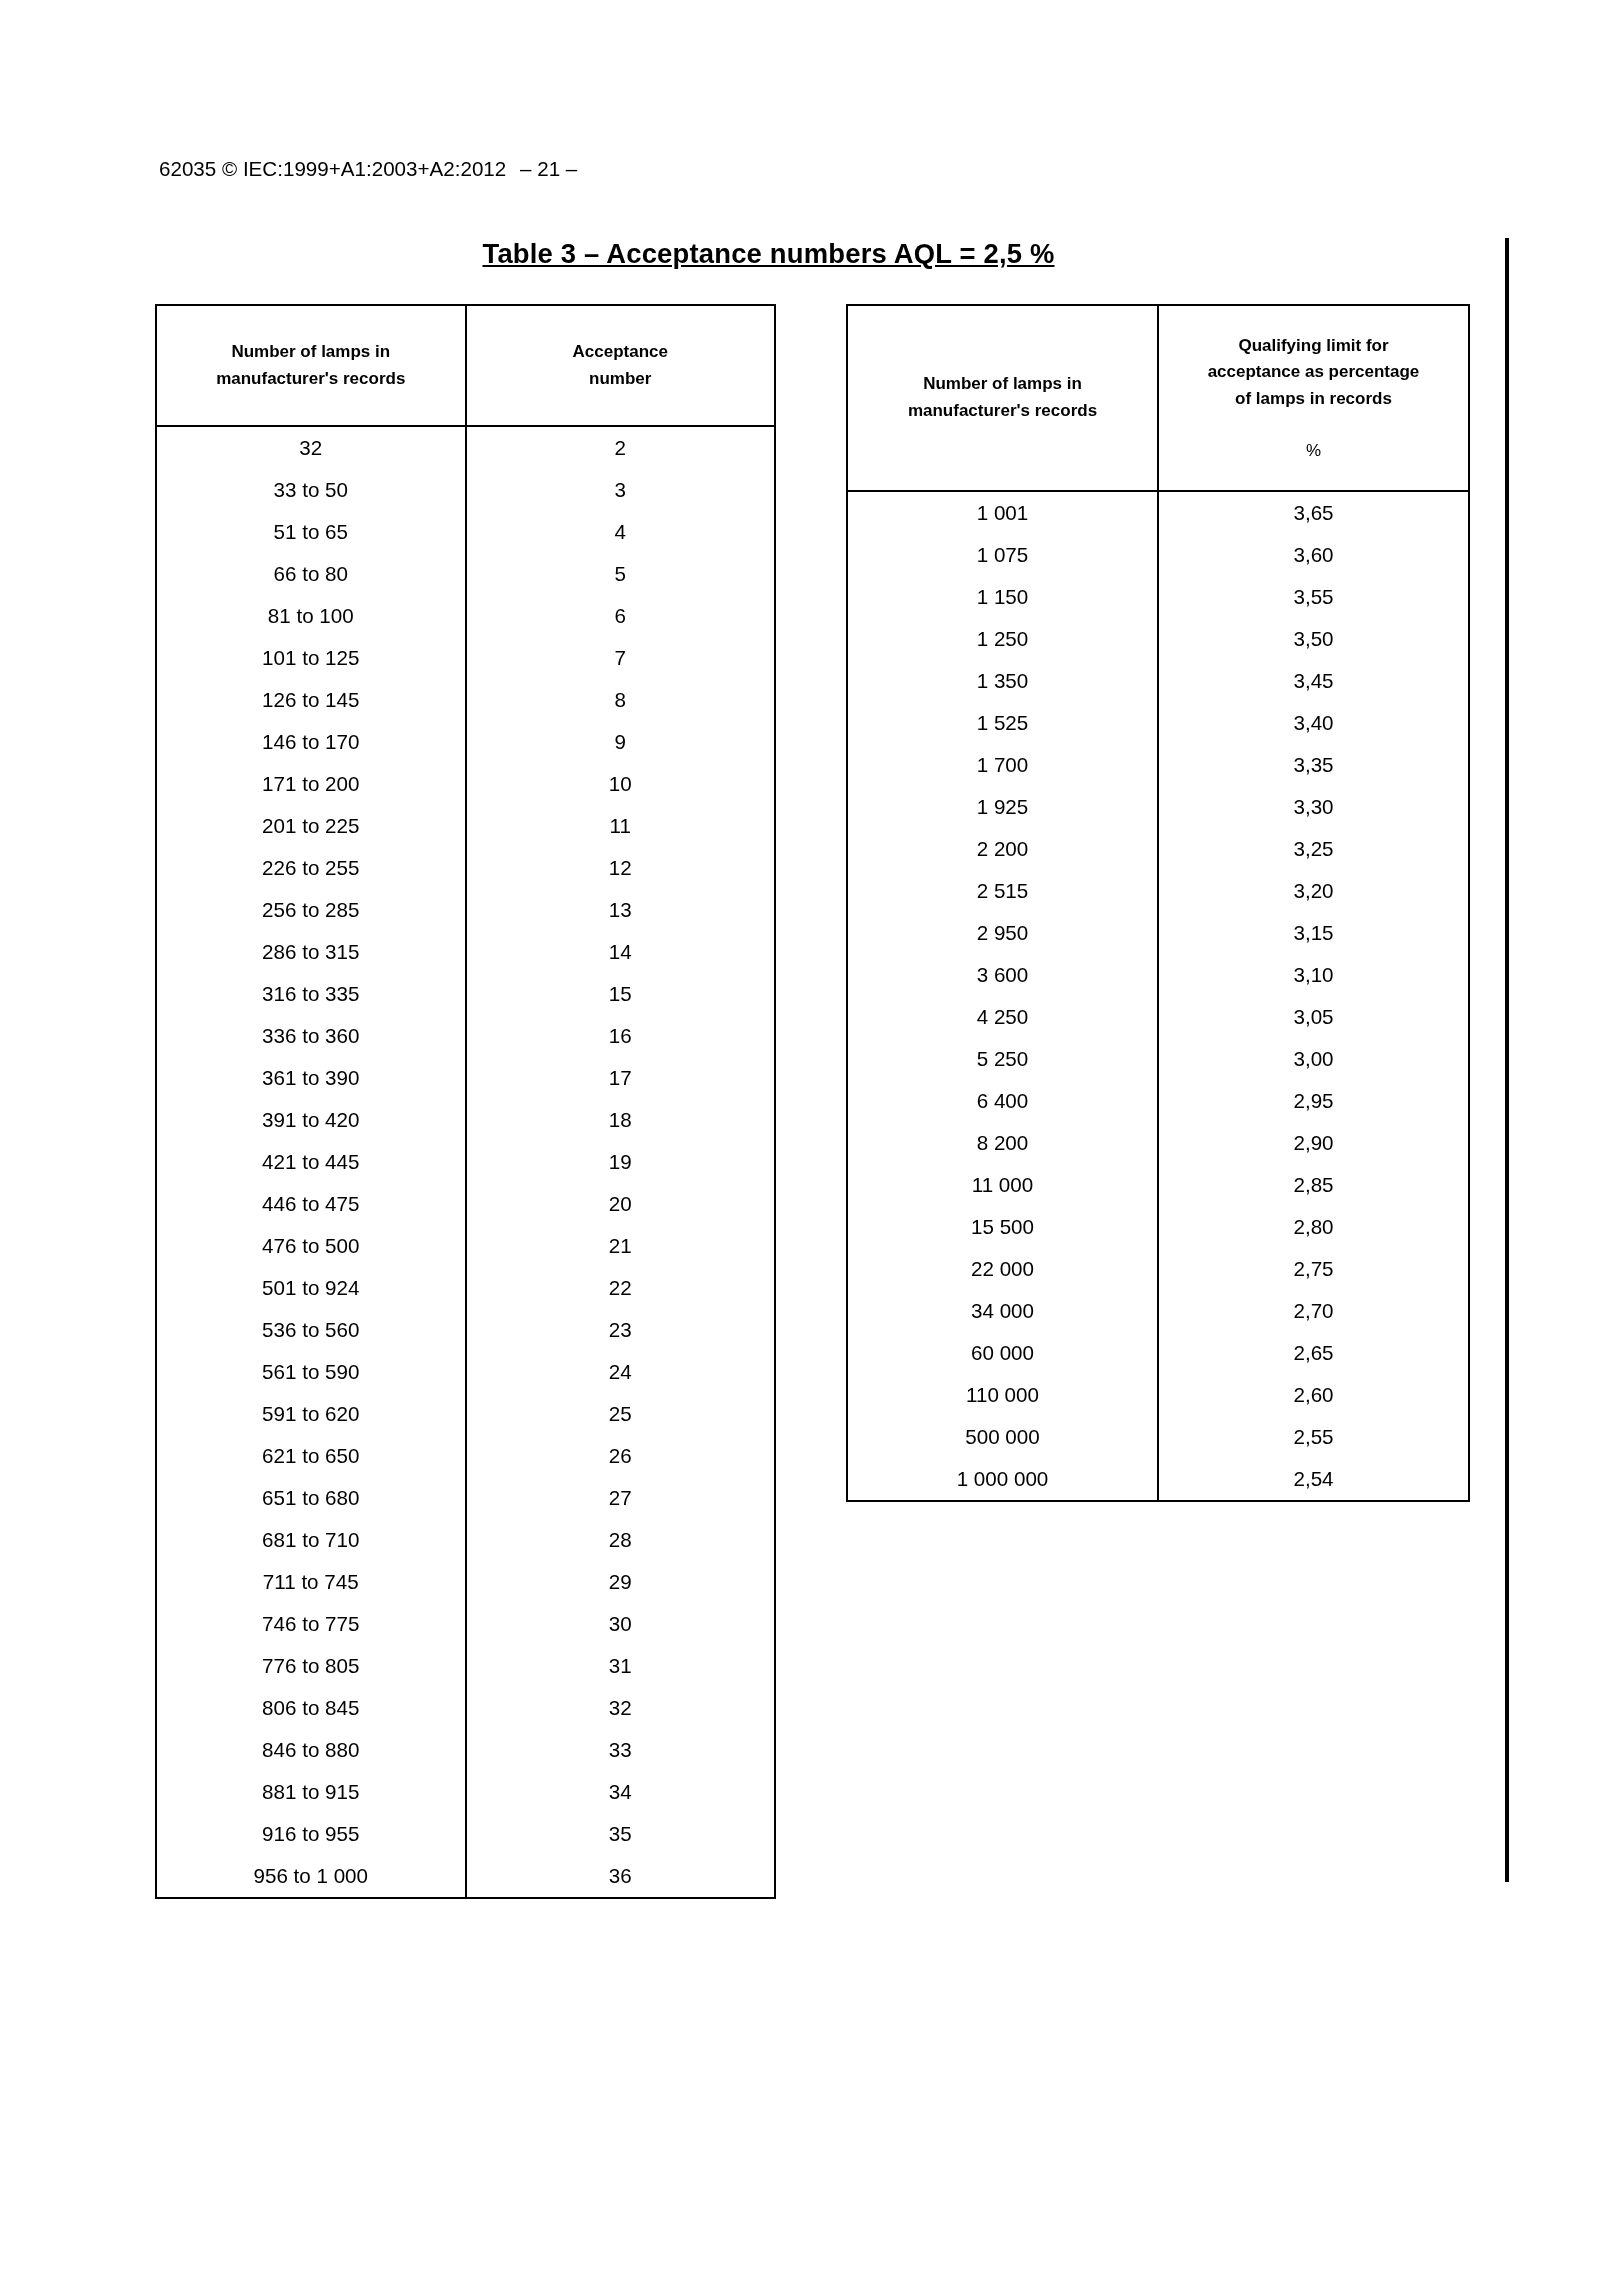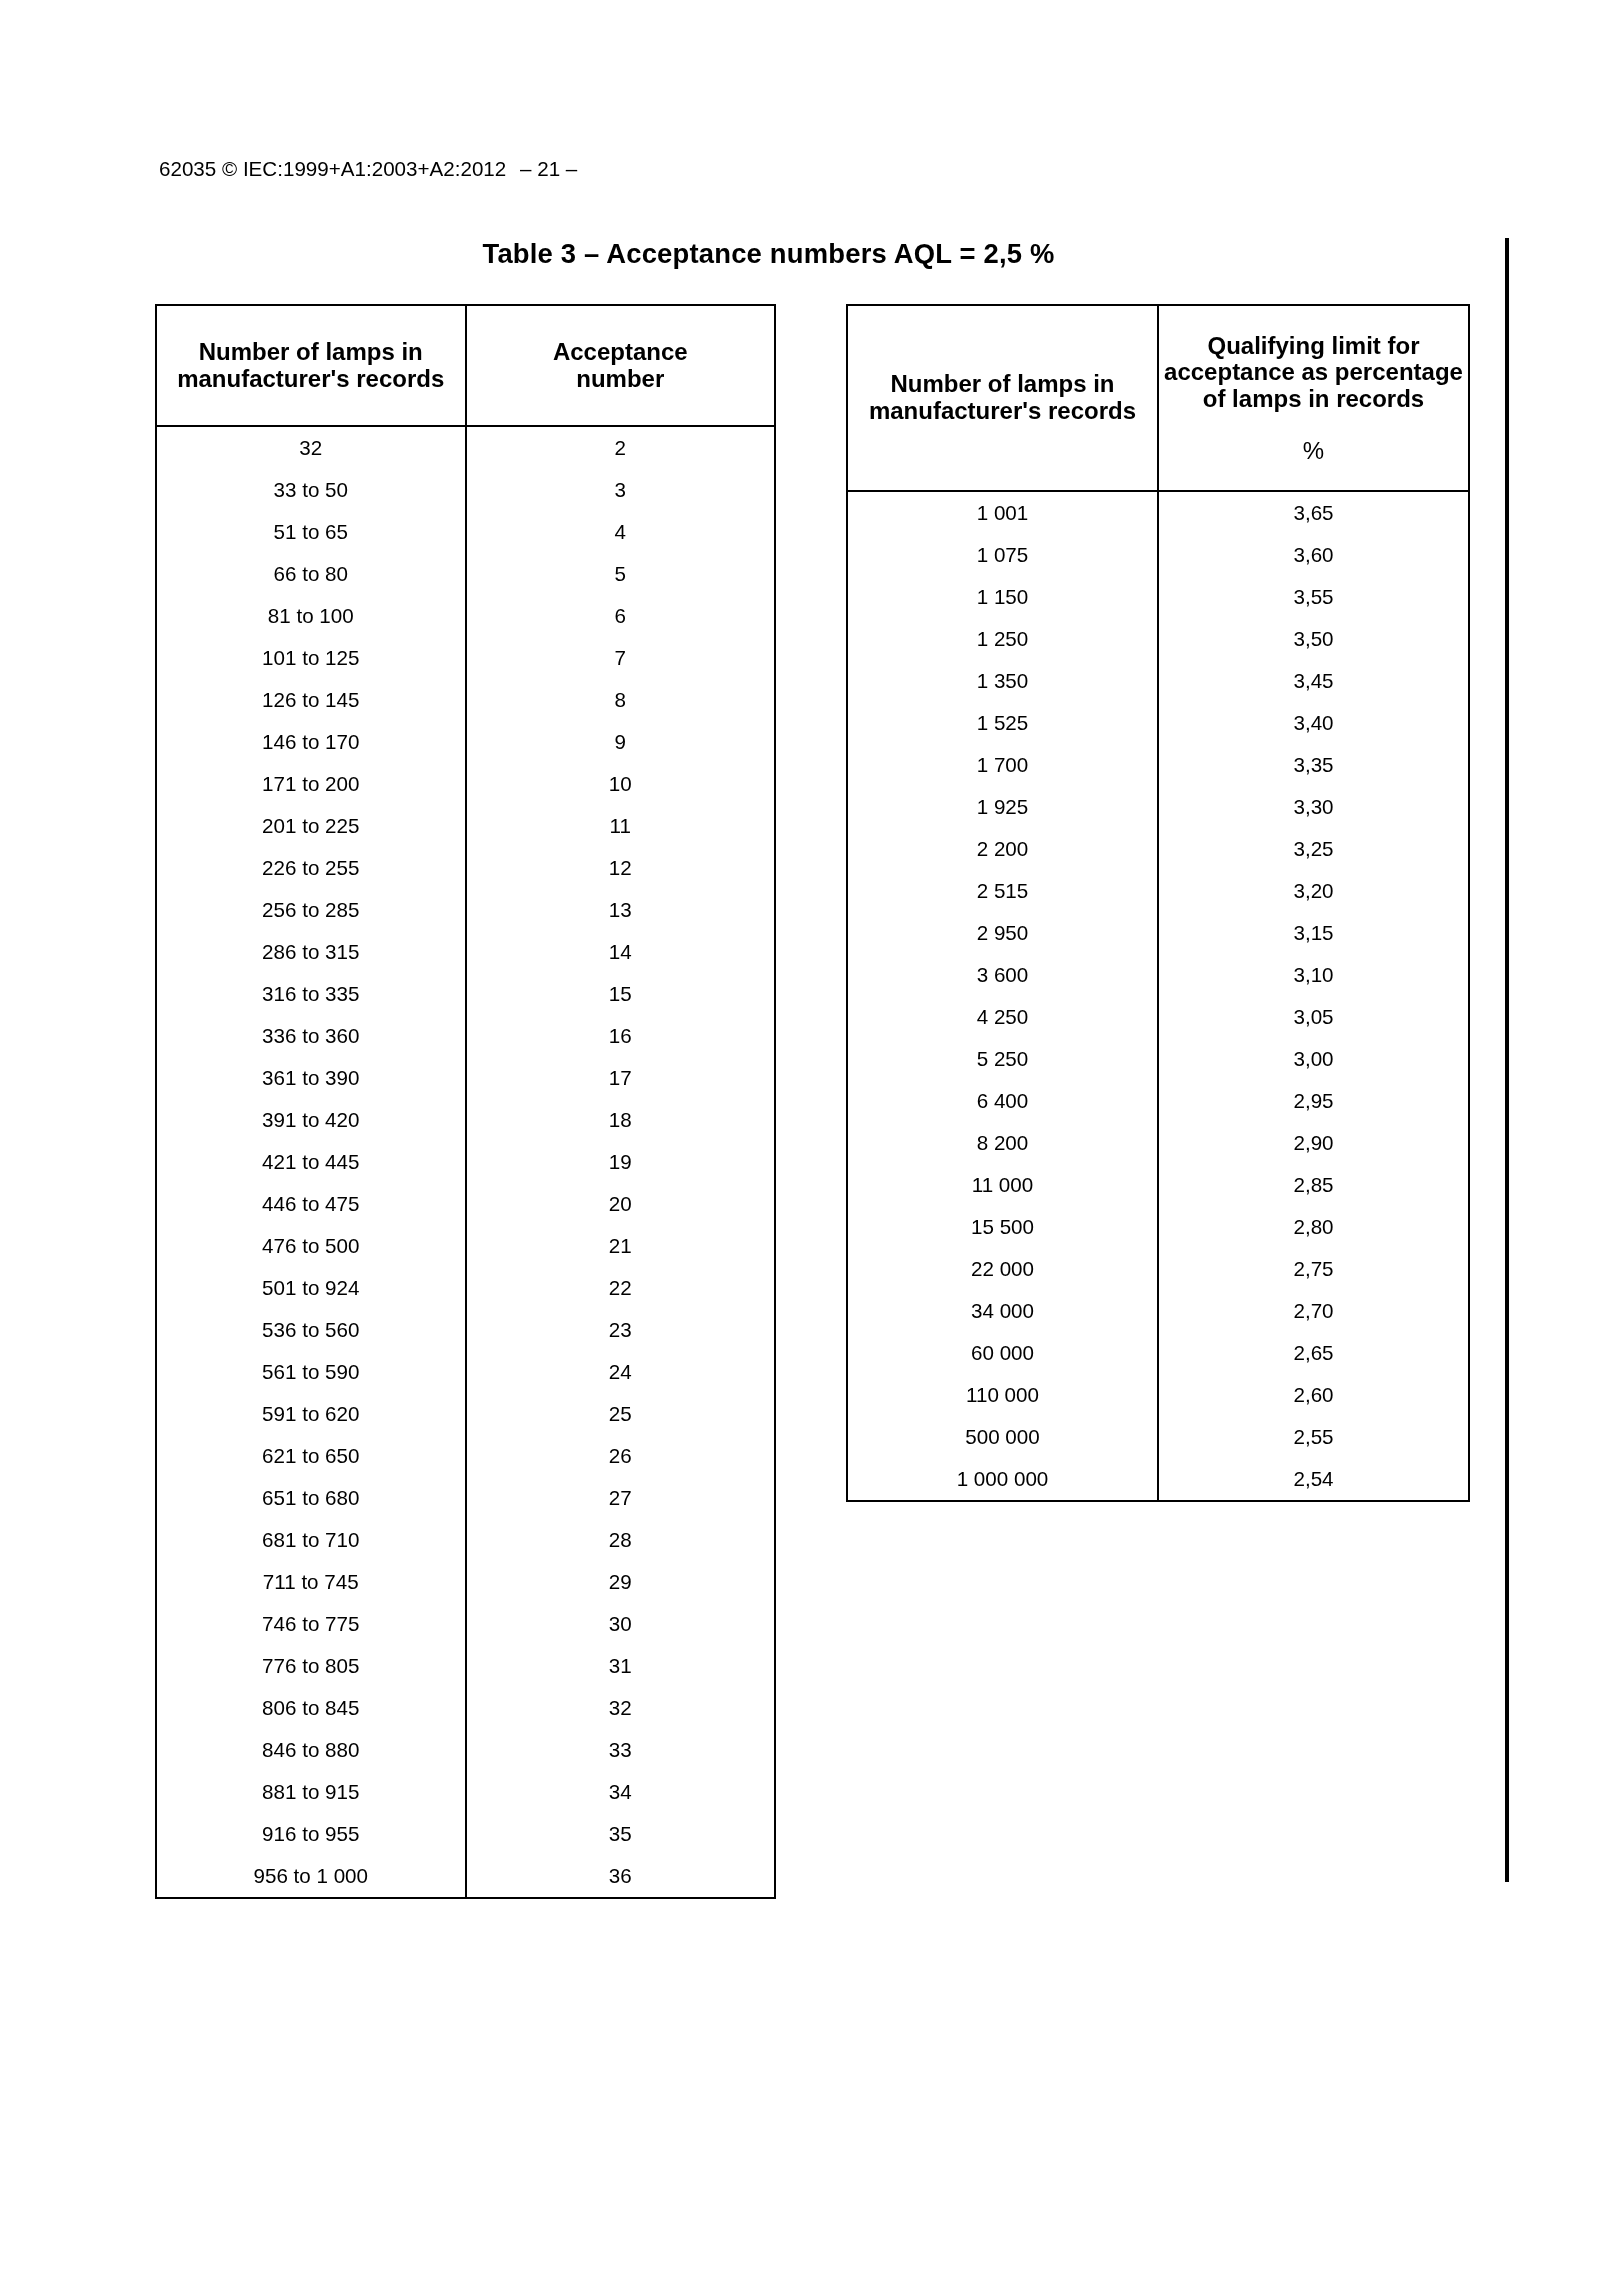--- a/index.html
+++ b/index.html
@@ -23,37 +23,38 @@
     position: absolute;
     left: 155px;
     top: 238px;
     width: 1315px;
     margin: 0;
     text-align: center;
     font-size: 27.4px;
     font-weight: bold;
     transform: translateX(-44px);
     letter-spacing: 0.2px;
+    text-decoration: underline;
   }
 
   
   .tbl {
     position: absolute;
     border-collapse: collapse;
     table-layout: fixed;
     background: #ffffff;
     border: 2px solid #000000;
   }
   .tbl-left  { left: 155px; top: 304px; width: 621px; }
   .tbl-right { left: 846px; top: 304px; width: 624px; }
 
   .tbl th {
     height: 119px;
     border-bottom: 2px solid #000000;
-    font-size: 24px;
+    font-size: 17px;
     font-weight: bold;
     line-height: 26.5px;
     text-align: center;
     vertical-align: middle;
     padding: 0;
     white-space: pre-line;
   }
   .tbl th + th, .tbl td + td { border-left: 2px solid #000000; }
 
   .tbl td {

